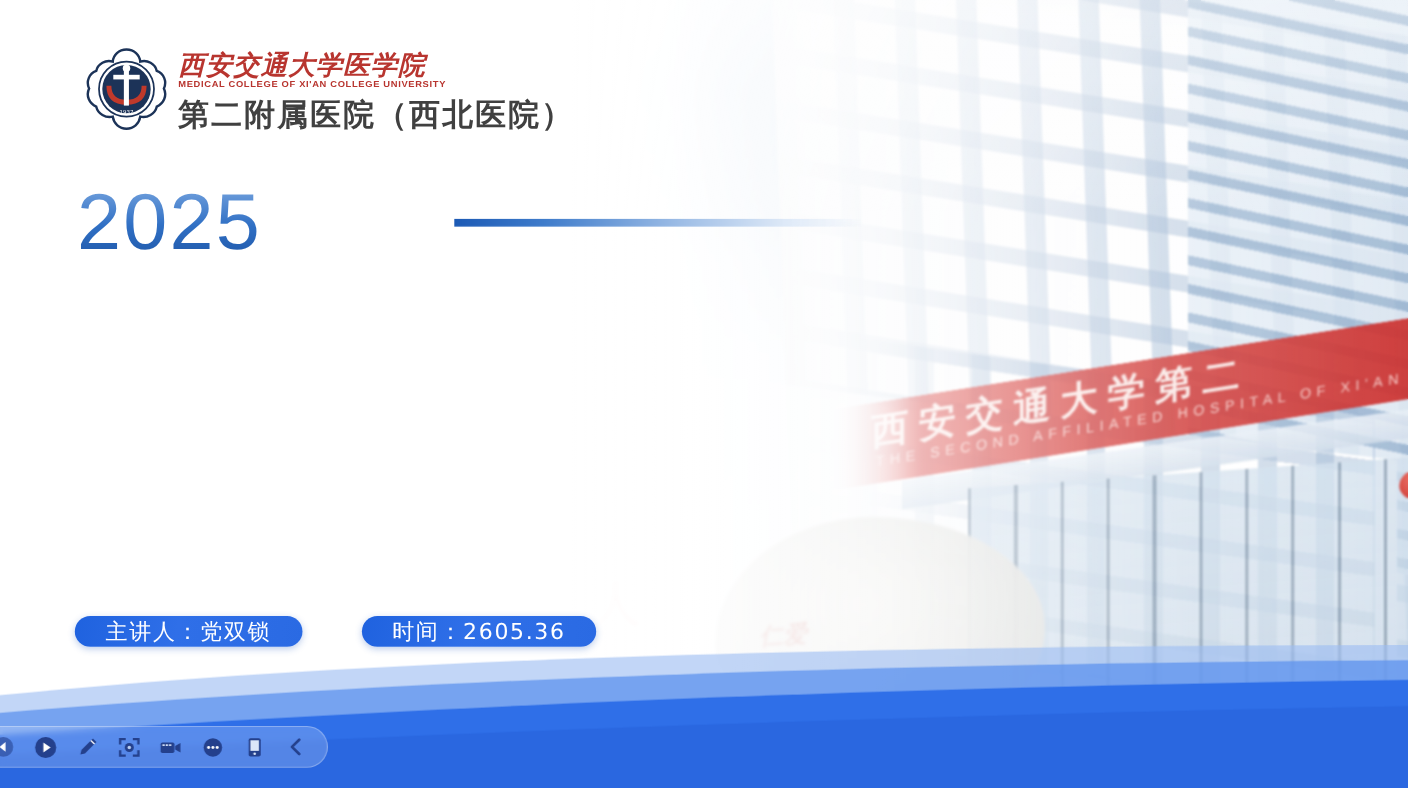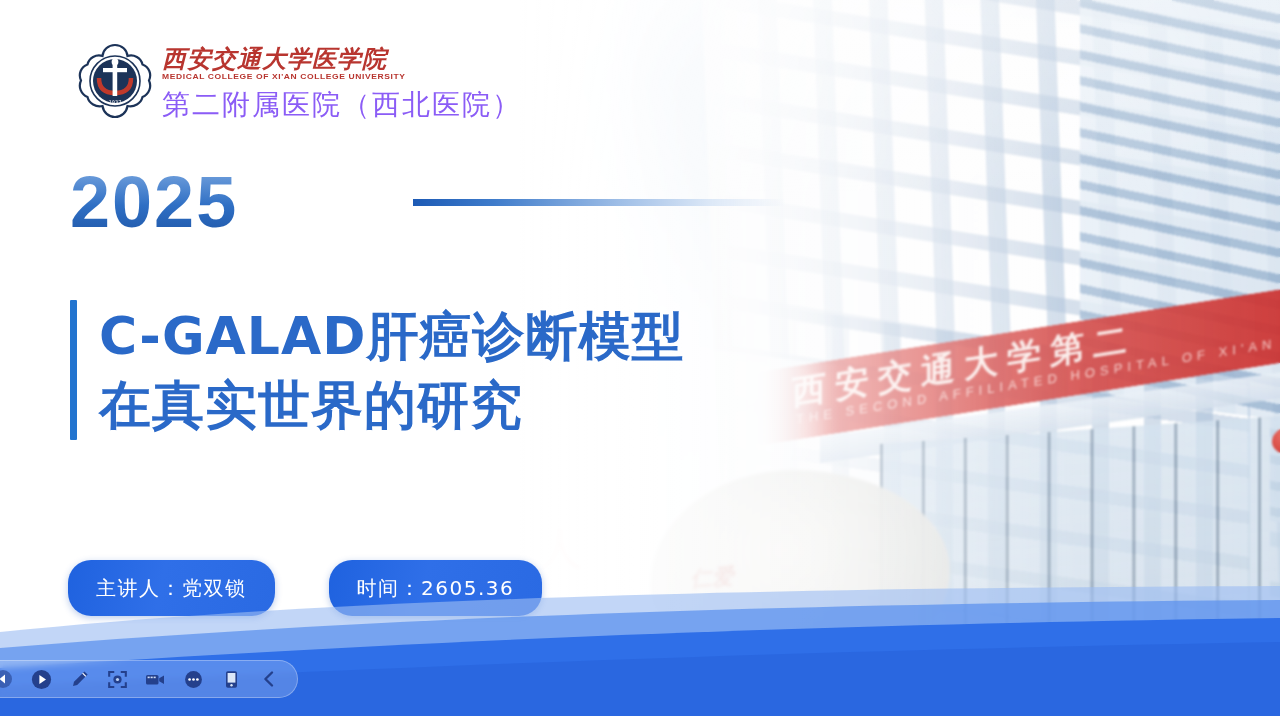--- a/index.html
+++ b/index.html
@@ -198,29 +198,29 @@
     font-size:24px; font-weight:bold; font-style:italic;
     letter-spacing:1px; line-height:1.05;
     white-space:nowrap;
   }
   .logo-en{
     color:#b8352f; font-size:8.5px; letter-spacing:.6px;
     margin-top:1px; white-space:nowrap; font-weight:bold;
     transform:scaleY(.92); transform-origin:left top;
   }
   .logo-cn-main{
-    color:#8b5cf6; font-size:28px; font-weight:normal;
+    color:#404040; font-size:28px; font-weight:bold;
     letter-spacing:2px; margin-top:4px; white-space:nowrap;
     font-family:"DejaVu Sans","Liberation Sans",sans-serif;
   }
 
   
   .year{
     position:absolute; left:70px; top:166px;
-    font-size:72px; font-weight:bold; letter-spacing:2px;
+    font-size:72px; font-weight:normal; letter-spacing:2px;
     line-height:1;
     background:linear-gradient(180deg,#7aa7e0 0%,#2f6fc4 55%,#1f57a8 100%);
     -webkit-background-clip:text; background-clip:text;
     -webkit-text-fill-color:transparent; color:#2f6fc4;
   }
   .rule{
     position:absolute; left:413px; top:199px;
     width:372px; height:7px;
     background:linear-gradient(90deg,#1c5ab5 0%,#3f7ccb 22%,#9dbde6 55%,#dce8f7 80%,rgba(255,255,255,0) 100%);
   }
@@ -241,21 +241,21 @@
     white-space:nowrap;
     font-family:"DejaVu Sans","Liberation Sans",sans-serif;
   }
 
   
   .pill-row{
     position:absolute; left:68px; top:560px;
     display:flex; align-items:center; gap:54px;
   }
   .pill{
-    height:56px; border-radius:23px;
+    height:28px; border-radius:23px;
     background:linear-gradient(102deg,#1f62df 0%,#2f6fe8 45%,#2a6ae3 100%);
     color:#ffffff;
     display:flex; align-items:center; justify-content:center;
     padding:0 28px;
     font-size:20px; letter-spacing:1.5px;
     box-shadow:0 2px 7px rgba(30,86,190,.3);
     white-space:nowrap;
     font-family:"DejaVu Sans","Liberation Sans",sans-serif;
   }
 
@@ -328,27 +328,20 @@
     <div class="logo-text">
       <div class="logo-cn-top">西安交通大学医学院</div>
       <div class="logo-en">MEDICAL COLLEGE OF XI'AN COLLEGE UNIVERSITY</div>
       <div class="logo-cn-main">第二附属医院（西北医院）</div>
     </div>
   </div>
 
   <div class="year">2025</div>
   <div class="rule"></div>
 
-  <div class="title-block">
-    <div class="title-bar"></div>
-    <div class="title-lines">
-      <div class="title-line">C-GALAD肝癌诊断模型</div>
-      <div class="title-line">在真实世界的研究</div>
-    </div>
-  </div>
 
   <div class="pill-row">
     <div class="pill">主讲人：党双锁</div>
     <div class="pill">时间：2605.36</div>
   </div>
 
   <div class="bands">
     <svg viewBox="0 0 1280 130" preserveAspectRatio="none" aria-hidden="true">
       <path d="M0,46 C300,16 680,2 1280,0 L1280,130 L0,130 Z" fill="#9dbdf2" opacity=".62"></path>
       <path d="M0,62 C320,36 700,18 1280,14 L1280,130 L0,130 Z" fill="#5e93ee" opacity=".75"></path>

